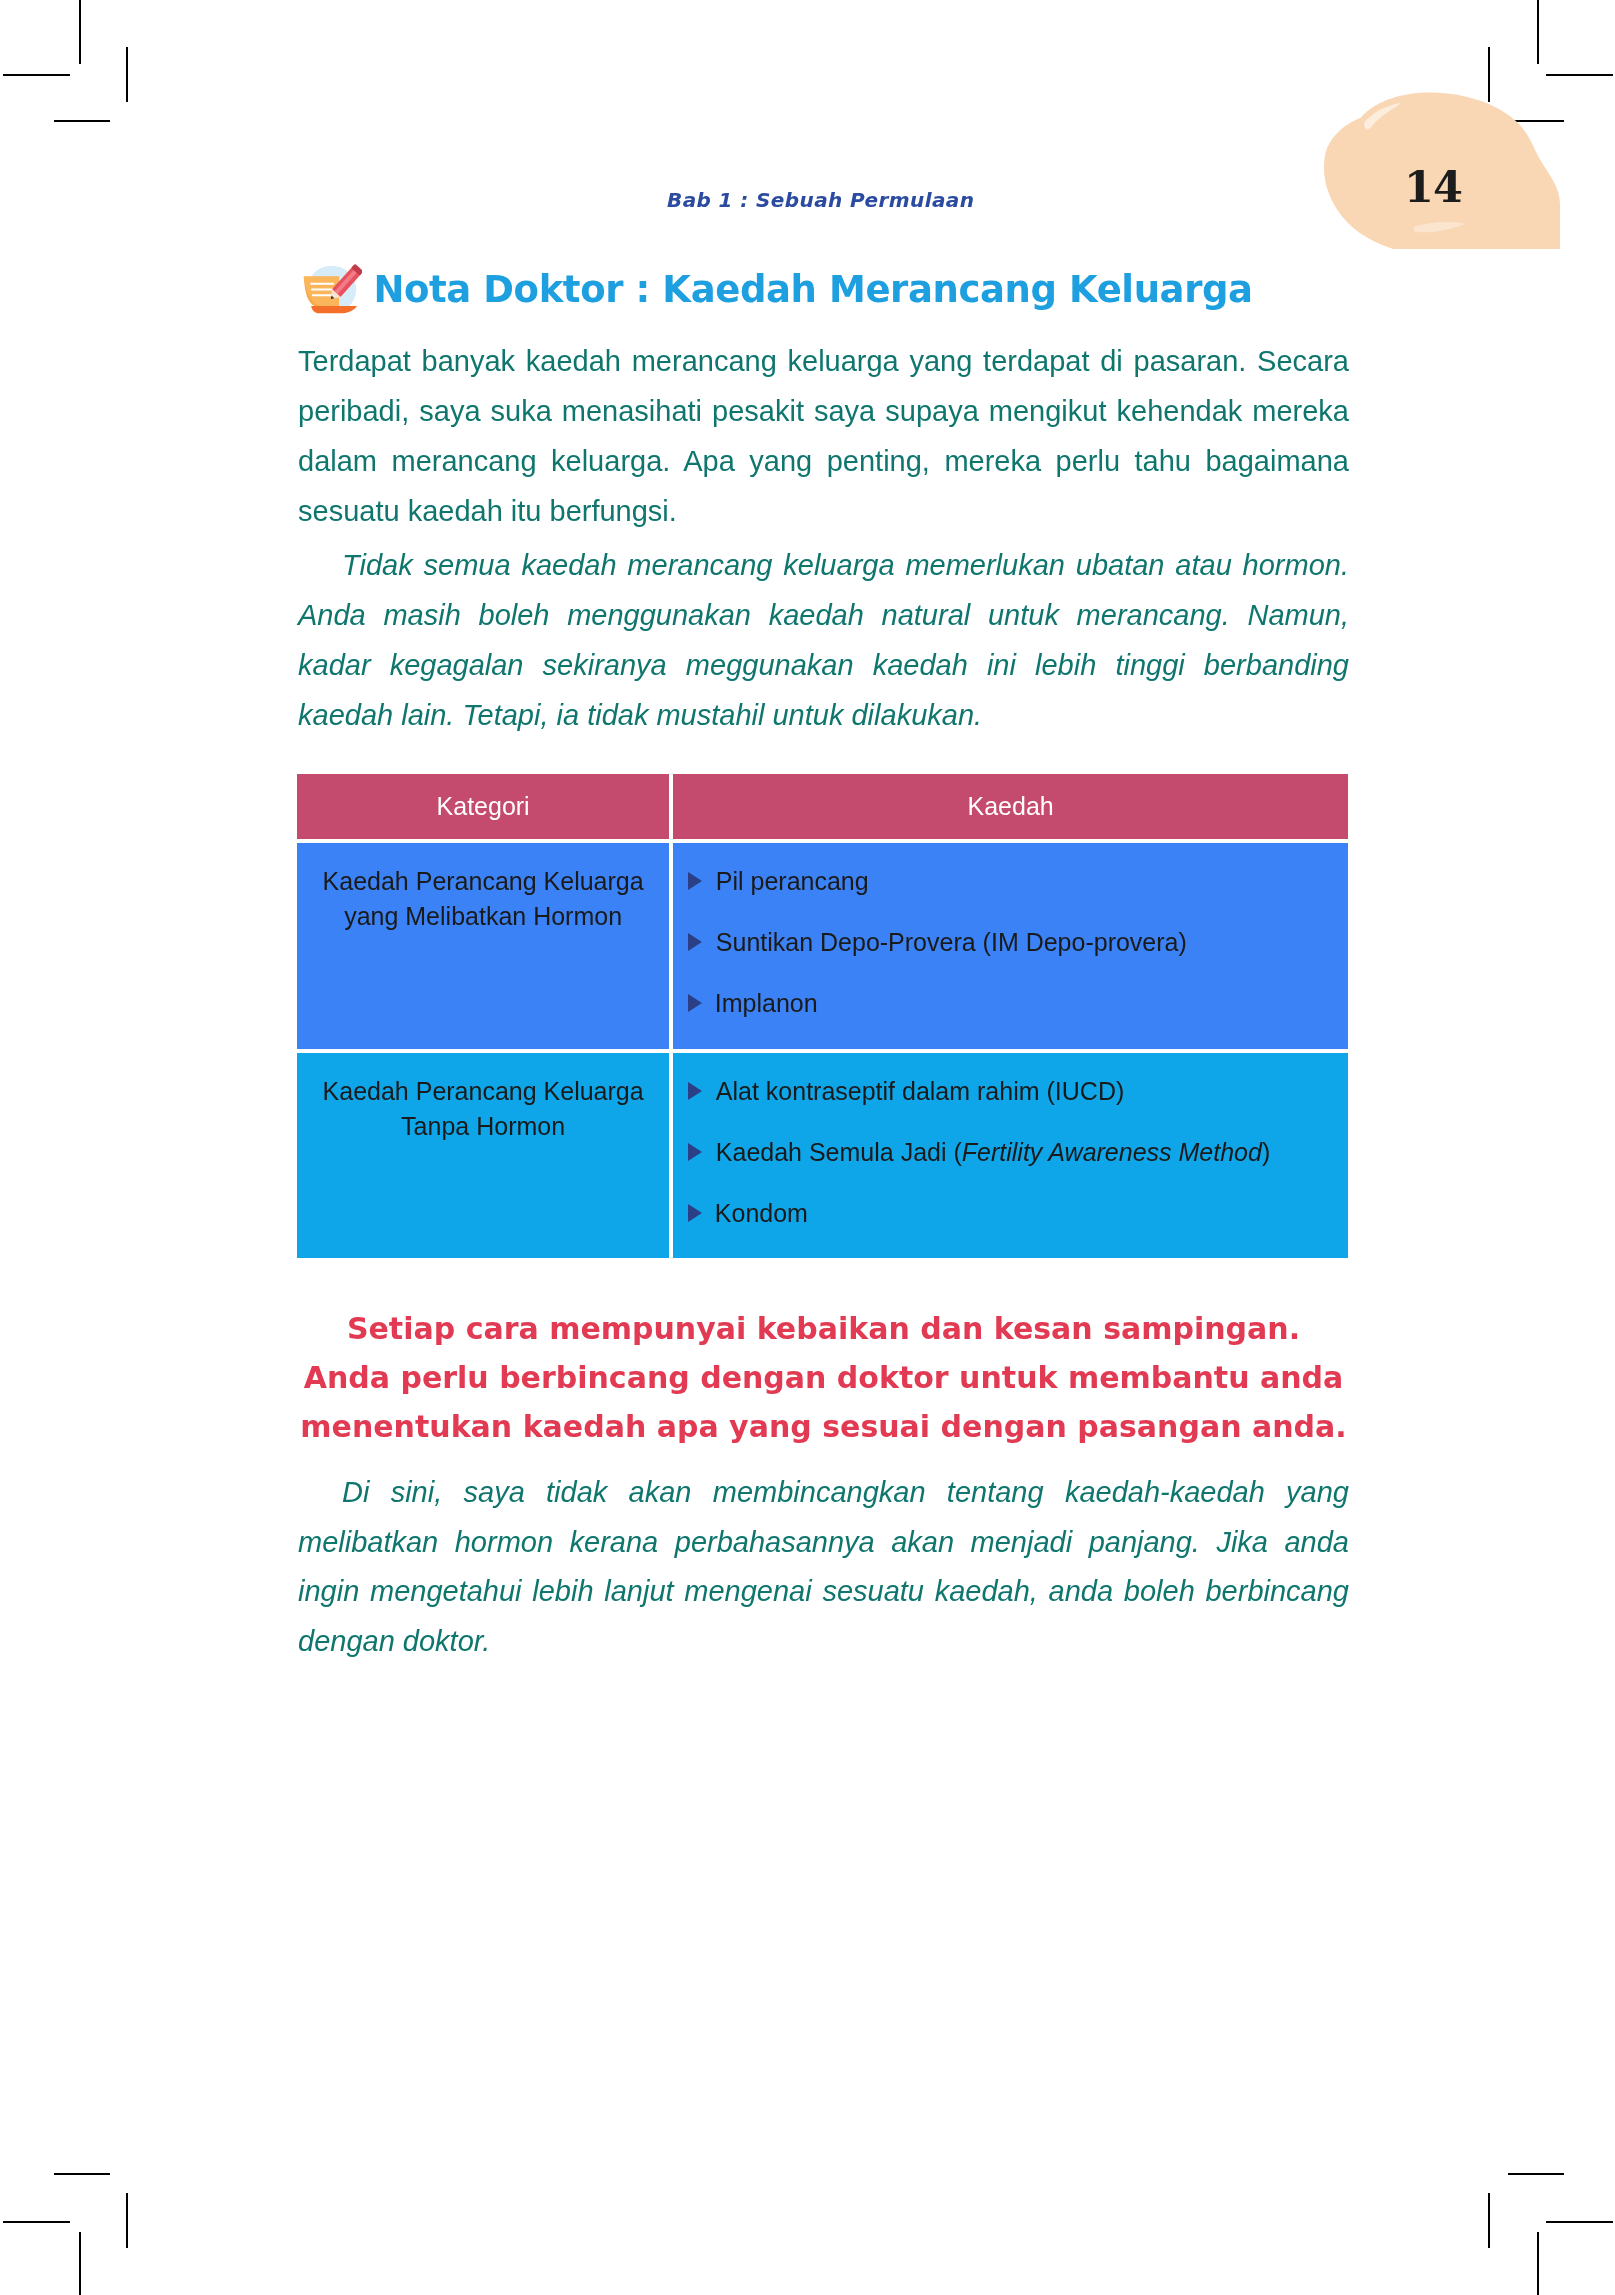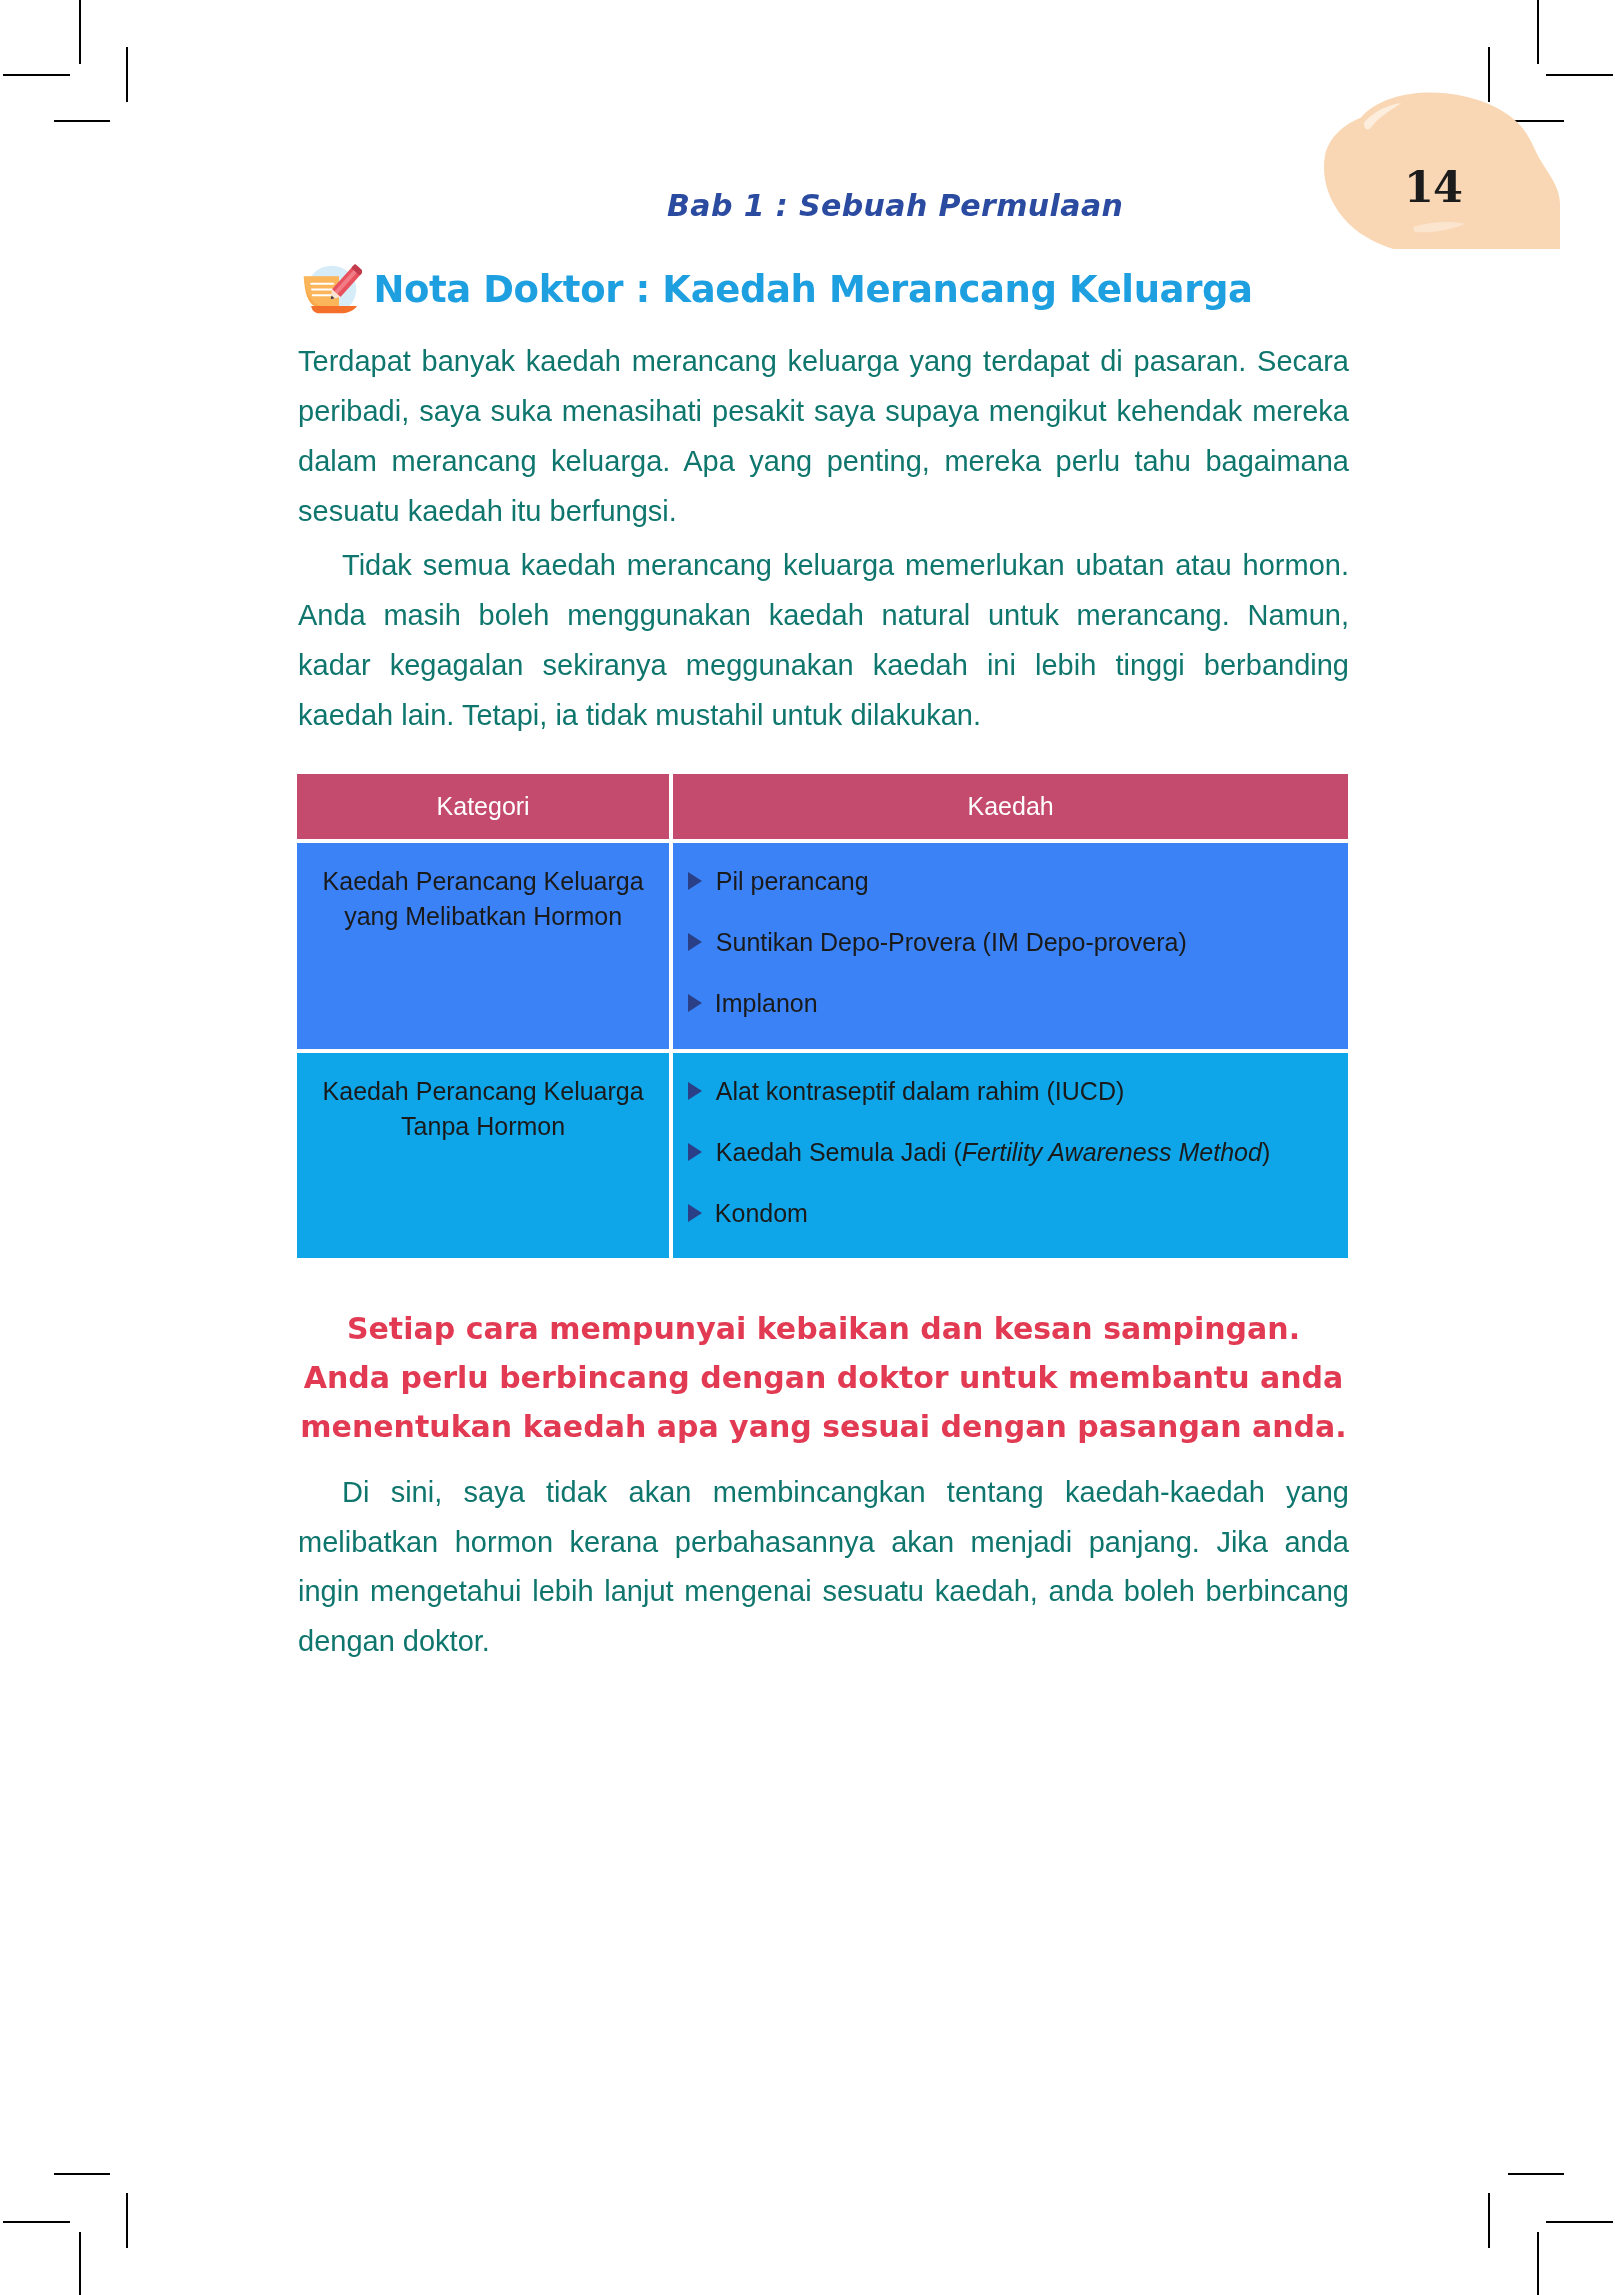--- a/index.html
+++ b/index.html
@@ -43,21 +43,21 @@
   }
 
   
   #running-header {
     position: absolute;
     left: 667px;
     top: 188px;
     font-family: "DejaVu Sans", sans-serif;
     font-weight: 700;
     font-style: italic;
-    font-size: 30px;
+    font-size: 20px;
     color: #2b4ba0;
     letter-spacing: 0.4px;
     white-space: nowrap;
   }
 
   
   #content {
     position: absolute;
     left: 298px;
     top: 260px;
@@ -85,21 +85,21 @@
 
   
   .para {
     font-family: "Liberation Sans", sans-serif;
     font-size: 29px;
     line-height: 1.72;
     color: #0f766e;
     text-align: justify;
     margin: 0 0 4.9px 0;
   }
-  .para.indent { text-indent: 44px; }
+  .para.indent { text-indent: 44px; font-style: italic; }
 
   
   #methods-table {
     margin-top: 29px;
     margin-bottom: 8.2px;
     border-collapse: separate;
     border-spacing: 4.9px 4.9px;
     width: 1057px;
     margin-left: -4.9px;
     table-layout: fixed;

